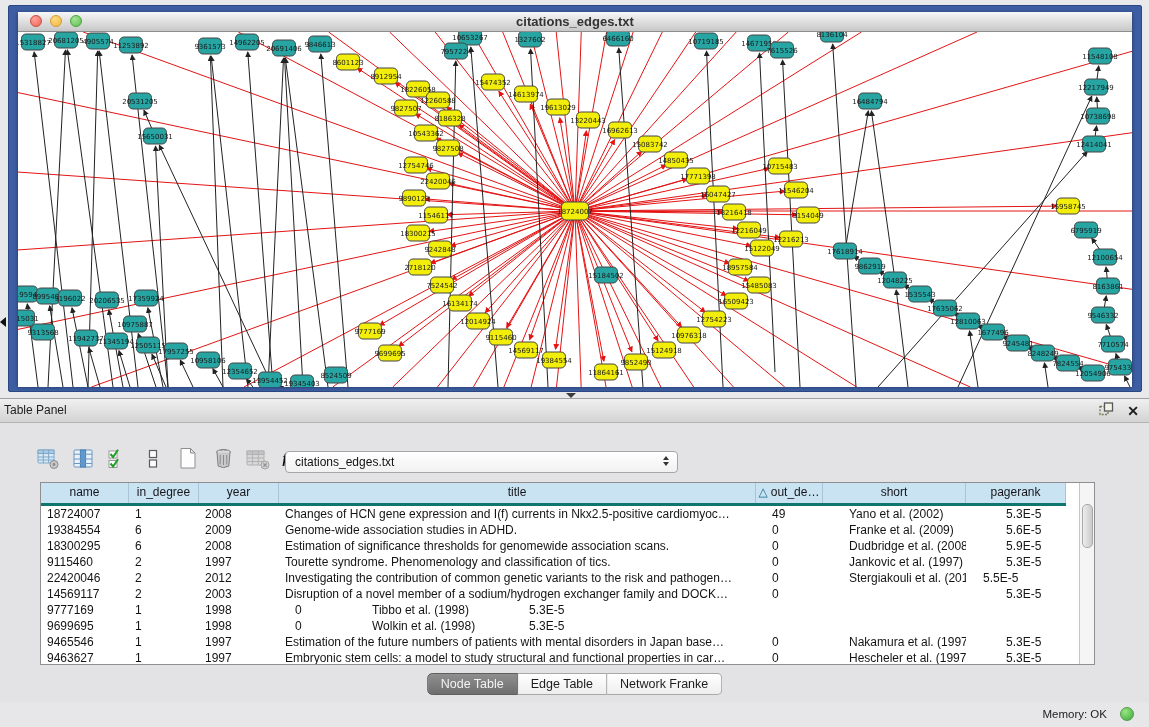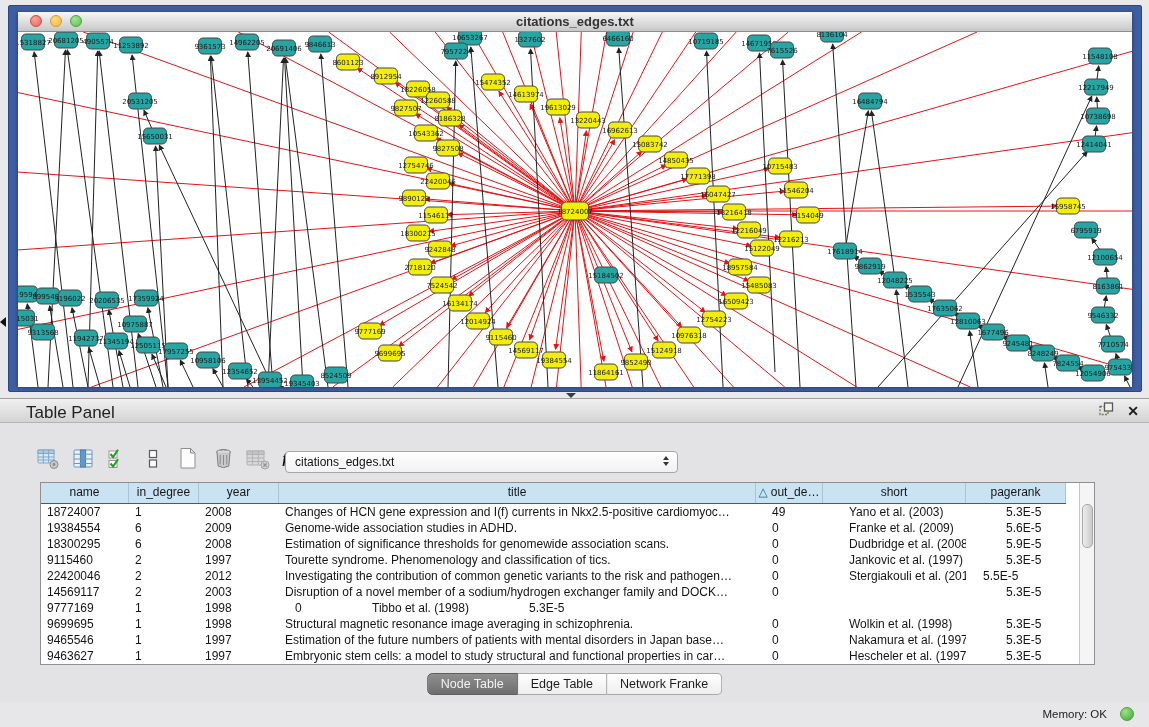--- a/index.html
+++ b/index.html
@@ -25,21 +25,21 @@
                    border-top:5px solid transparent;border-bottom:5px solid transparent;
                    border-right:6px solid #111;}
   .splitter-grip{position:absolute;left:566px;top:393px;width:0;height:0;
                  border-left:5px solid transparent;border-right:5px solid transparent;
                  border-top:5px solid #3a3a3a;}
 
   
   .panel-header{position:absolute;left:0;top:398px;width:100%;height:25px;box-sizing:border-box;
                 background:linear-gradient(#F0F0F0,#D3D3D3);
                 border-top:1px solid #9F9F9F;border-bottom:1px solid #B3B3B3;}
-  .panel-title{position:absolute;left:26px;top:4px;font-size:17px;color:#222;}
+  .panel-title{position:absolute;left:4px;top:4px;font-size:12px;color:#222;}
   .panel-actions{position:absolute;right:10px;top:3px;display:flex;gap:13px;align-items:center;}
   .close-btn{font-size:14px;font-weight:bold;color:#1c1c1c;line-height:16px;cursor:default;}
 
   .panel-body{position:absolute;left:0;top:423px;width:100%;height:279px;background:#E3E3E5;}
 
   .toolbar{position:absolute;left:34px;top:22px;display:flex;align-items:center;gap:7px;}
   .tb{width:28px;height:27px;border:none;background:transparent;padding:1px;display:flex;
       align-items:center;justify-content:center;}
   .fx{font-family:"Liberation Serif",serif;font-style:italic;font-weight:bold;font-size:14px;color:#111;}
 
@@ -47,21 +47,21 @@
          background:linear-gradient(#FFFFFF,#F1F1F1);border:1px solid #A6A6A6;border-radius:4px;
          font-size:12px;color:#111;line-height:20px;padding-left:9px;}
   .spin{position:absolute;right:8px;top:4px;}
   .spin .u{width:0;height:0;border-left:3.5px solid transparent;border-right:3.5px solid transparent;
            border-bottom:4.5px solid #333;margin-bottom:2px;}
   .spin .d{width:0;height:0;border-left:3.5px solid transparent;border-right:3.5px solid transparent;
            border-top:4.5px solid #333;}
 
   .scrollpane{position:absolute;left:40px;top:59px;width:1055px;height:183px;background:#fff;
               border:1px solid #8F8F8F;box-sizing:border-box;overflow:hidden;}
-  .thead{display:flex;height:20px;width:1025px;background:#C9E3F3;border-bottom:1px solid #0f766e;}
+  .thead{display:flex;height:20px;width:1025px;background:#C9E3F3;border-bottom:3px solid #0f766e;}
   .th{box-sizing:border-box;border-right:1px solid #A9C4D6;text-align:center;font-size:12px;
       line-height:19px;color:#15151a;overflow:hidden;white-space:nowrap;}
   .th .sort{color:#1B6E8C;margin-right:3px;}
   .trow{display:flex;height:16px;width:1025px;background:#fff;}
   .td{box-sizing:border-box;font-size:12px;line-height:16px;color:#141414;
       white-space:nowrap;overflow:hidden;}
   .vscroll{position:absolute;right:0;top:0;width:15px;height:100%;background:#F5F5F5;
            border-left:1px solid #C6C6C6;box-sizing:border-box;}
   .vthumb{position:absolute;left:2px;top:21px;width:9px;height:42px;border-radius:5px;
           background:linear-gradient(90deg,#EDEDED,#CACACA);border:1px solid #A8A8A8;}
@@ -785,21 +785,21 @@
         <div class="th" style="width: 143px;">short</div>
         <div class="th" style="width: 100px;">pagerank</div>
       </div>
     <div id="tbody">
         <div class="trow">
           <div class="td" style="width: 88px; padding-left: 6px;">18724007</div>
           <div class="td" style="width: 70px; padding-left: 6px;">1</div>
           <div class="td" style="width: 80px; padding-left: 6px;">2008</div>
           <div class="td" style="width: 477px; padding-left: 6px;">Changes of HCN gene expression and I(f) currents in Nkx2.5-positive cardiomyoc…</div>
           <div class="td" style="width: 67px; padding-left: 16px;">49</div>
-          <div class="td" style="width: 143px; padding-left: 26px;">Yano et al. (2003)</div>
+          <div class="td" style="width: 143px; padding-left: 26px;">Yano et al. (2002)</div>
           <div class="td" style="width: 100px; padding-left: 40px;">5.3E-5</div>
         </div>
         <div class="trow">
           <div class="td" style="width: 88px; padding-left: 6px;">19384554</div>
           <div class="td" style="width: 70px; padding-left: 6px;">6</div>
           <div class="td" style="width: 80px; padding-left: 6px;">2009</div>
           <div class="td" style="width: 477px; padding-left: 6px;">Genome-wide association studies in ADHD.</div>
           <div class="td" style="width: 67px; padding-left: 16px;">0</div>
           <div class="td" style="width: 143px; padding-left: 26px;">Franke et al. (2009)</div>
           <div class="td" style="width: 100px; padding-left: 40px;">5.6E-5</div>
@@ -845,21 +845,20 @@
           <div class="td" style="width: 70px; padding-left: 6px;">1</div>
           <div class="td" style="width: 80px; padding-left: 6px;">1998</div>
           <div class="td" style="width: 67px; padding-left: 16px;">0</div>
           <div class="td" style="width: 143px; padding-left: 26px;">Tibbo et al. (1998)</div>
           <div class="td" style="width: 100px; padding-left: 40px;">5.3E-5</div>
         </div>
         <div class="trow">
           <div class="td" style="width: 88px; padding-left: 6px;">9699695</div>
           <div class="td" style="width: 70px; padding-left: 6px;">1</div>
           <div class="td" style="width: 80px; padding-left: 6px;">1998</div>
-          <div class="td" style="width: 477px; padding-left: 6px;">Structural magnetic resonance image averaging in schizophrenia.</div>
           <div class="td" style="width: 67px; padding-left: 16px;">0</div>
           <div class="td" style="width: 143px; padding-left: 26px;">Wolkin et al. (1998)</div>
           <div class="td" style="width: 100px; padding-left: 40px;">5.3E-5</div>
         </div>
         <div class="trow">
           <div class="td" style="width: 88px; padding-left: 6px;">9465546</div>
           <div class="td" style="width: 70px; padding-left: 6px;">1</div>
           <div class="td" style="width: 80px; padding-left: 6px;">1997</div>
           <div class="td" style="width: 477px; padding-left: 6px;">Estimation of the future numbers of patients with mental disorders in Japan base…</div>
           <div class="td" style="width: 67px; padding-left: 16px;">0</div>

